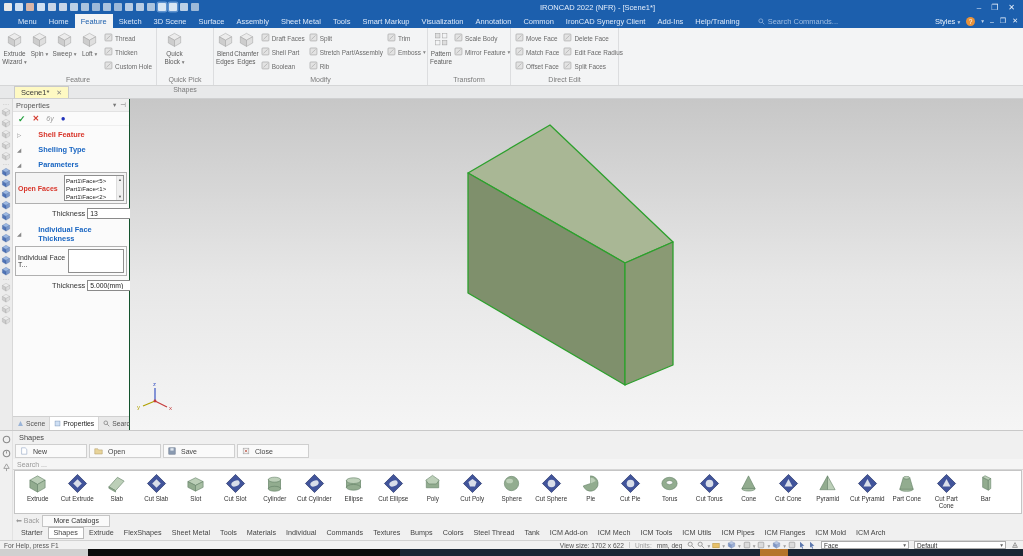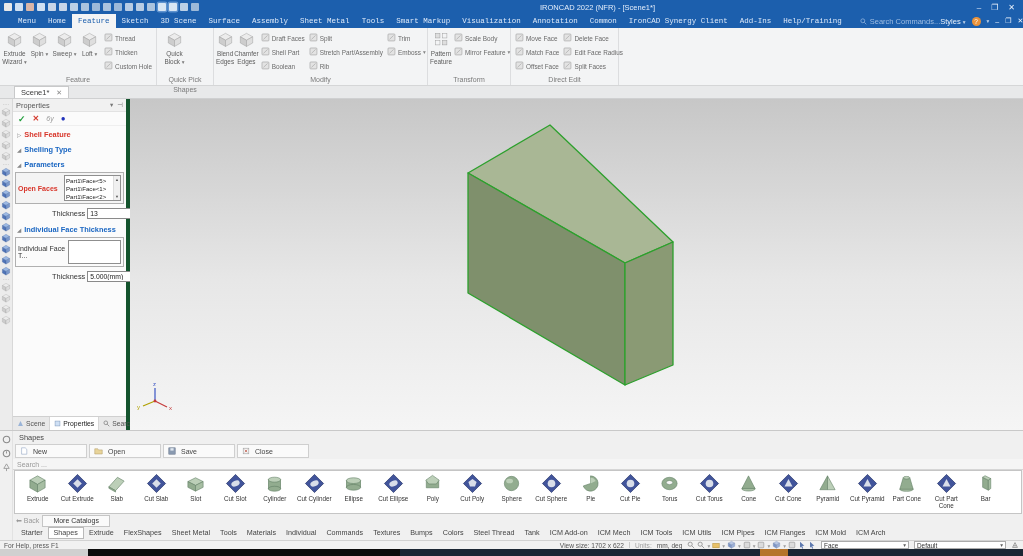--- a/index.html
+++ b/index.html
@@ -29,38 +29,38 @@
 .rgroup-content{flex:1;display:flex;align-items:flex-start;}
 .rgroup-label{text-align:center;font-size:7px;color:#7a7a7a;height:10px;line-height:10px;}
 .bigbtn{width:31px;display:flex;flex-direction:column;align-items:center;font-size:6.4px;color:#5c5c5c;text-align:center;padding-top:2px;line-height:1.15;}
 .bigbtn .bi{margin-bottom:1px;}
 .smallcol{display:flex;flex-direction:column;padding-top:4px;gap:4px;margin:0 2px;}
 .smallitem{display:flex;align-items:center;gap:2px;font-size:6.4px;color:#6a6a6a;white-space:nowrap;}
 .rfill{flex:1;}
 
 
 .doctabrow{height:13px;background:#e8e9ea;border-bottom:1px solid #cfd0d1;display:flex;align-items:flex-end;padding-left:14px;}
-.doctab{background:#ffffff;border:1px solid #c8c9ca;border-bottom:none;font-size:7.5px;color:#3b3b3b;padding:1px 6px;display:flex;gap:7px;align-items:center;}
+.doctab{background:#fef9c3;border:1px solid #c8c9ca;border-bottom:none;font-size:7.5px;color:#3b3b3b;padding:1px 6px;display:flex;gap:7px;align-items:center;}
 .doctab .x{color:#888;font-size:7px;}
 
 
 .main{display:flex;height:331px;}
 .leftstrip{width:13px;background:#ececec;border-right:1px solid #d8d8d8;display:flex;flex-direction:column;align-items:center;padding-top:3px;gap:1px;overflow:hidden;}
 .ls-ico{width:10px;height:10px;flex:0 0 auto;}
 .ls-dots{color:#9a9a9a;font-size:5px;line-height:4px;}
 
-.props{width:117px;background:#fbfbfb;border-right:4px solid #14532d;display:flex;flex-direction:column;font-size:7.4px;color:#333;}
+.props{width:117px;background:#fbfbfb;border-right:1px solid #14532d;display:flex;flex-direction:column;font-size:7.4px;color:#333;}
 .props-header{height:13px;background:#f1f1f1;display:flex;align-items:center;padding:0 3px;color:#555;border-bottom:1px solid #e2e2e2;}
 .props-header .hctl{margin-left:auto;display:flex;gap:4px;color:#777;font-size:6.5px;}
 .props-actions{height:14px;display:flex;align-items:center;gap:7px;padding:0 5px;border-bottom:1px solid #efefef;}
 .ok{color:#1f9d3a;font-weight:bold;font-size:9px;}
 .cancel{color:#d43b2f;font-weight:bold;font-size:8px;}
 .preview{color:#9a9a9a;font-style:italic;font-size:7px;}
 .bluedot{color:#2233bb;font-size:8px;line-height:8px;}
-.sec-header{display:flex;gap:3px;align-items:center;padding:4px 2px 2px 4px;font-weight:bold;}
+.sec-header{display:flex;gap:17px;align-items:center;padding:4px 2px 2px 4px;font-weight:bold;}
 .red{color:#d8352a;}.blue{color:#1a66c2;}
 .tri{color:#888;font-size:5.5px;font-weight:normal;}
 .radio-row{display:flex;align-items:center;gap:4px;padding:2px 2px 2px 4px;}
 .radio{width:7px;height:7px;border:1px solid #555;border-radius:50%;background:#fff;position:relative;flex:0 0 auto;}
 .radio.sel::after{content:"";position:absolute;inset:1.5px;background:#111;border-radius:50%;}
 .faces-box{margin:1px 2px;border:1px solid #b0b0b0;display:flex;background:#f4f4f4;height:32px;}
 .faces-label{width:46px;display:flex;align-items:center;padding-left:2px;color:#d8352a;font-weight:bold;font-size:7px;}
 .faces-list{flex:1;background:#fff;border:1px solid #8f8f8f;margin:2px;font-size:6.1px;line-height:1.3;padding:1px 8px 0 1px;position:relative;overflow:hidden;color:#222;}
 .faces-scroll{position:absolute;right:0;top:0;bottom:0;width:7px;background:#f0f0f0;border-left:1px solid #ddd;font-size:4px;color:#555;display:flex;flex-direction:column;justify-content:space-between;align-items:center;padding:1px 0;}
 .field-row{display:flex;align-items:center;padding:3px 2px 2px 4px;gap:2px;}
@@ -129,21 +129,21 @@
     </div>
   <div class="titlebar-title">IRONCAD 2022 (NFR) - [Scene1*]</div>
   <div class="win-controls">
     <span>–</span>
     <span>❐</span>
     <span>✕</span>
   </div>
 </div>
 
 <div class="tabrow">
-  <span id="menu-tabs" style="display:flex;font-family:Liberation Mono, monospace;">
+  <span id="menu-tabs" style="display:flex;">
       <span class="mtab">Menu</span>
       <span class="mtab">Home</span>
       <span class="mtab active">Feature</span>
       <span class="mtab">Sketch</span>
       <span class="mtab">3D Scene</span>
       <span class="mtab">Surface</span>
       <span class="mtab">Assembly</span>
       <span class="mtab">Sheet Metal</span>
       <span class="mtab">Tools</span>
       <span class="mtab">Smart Markup</span>

